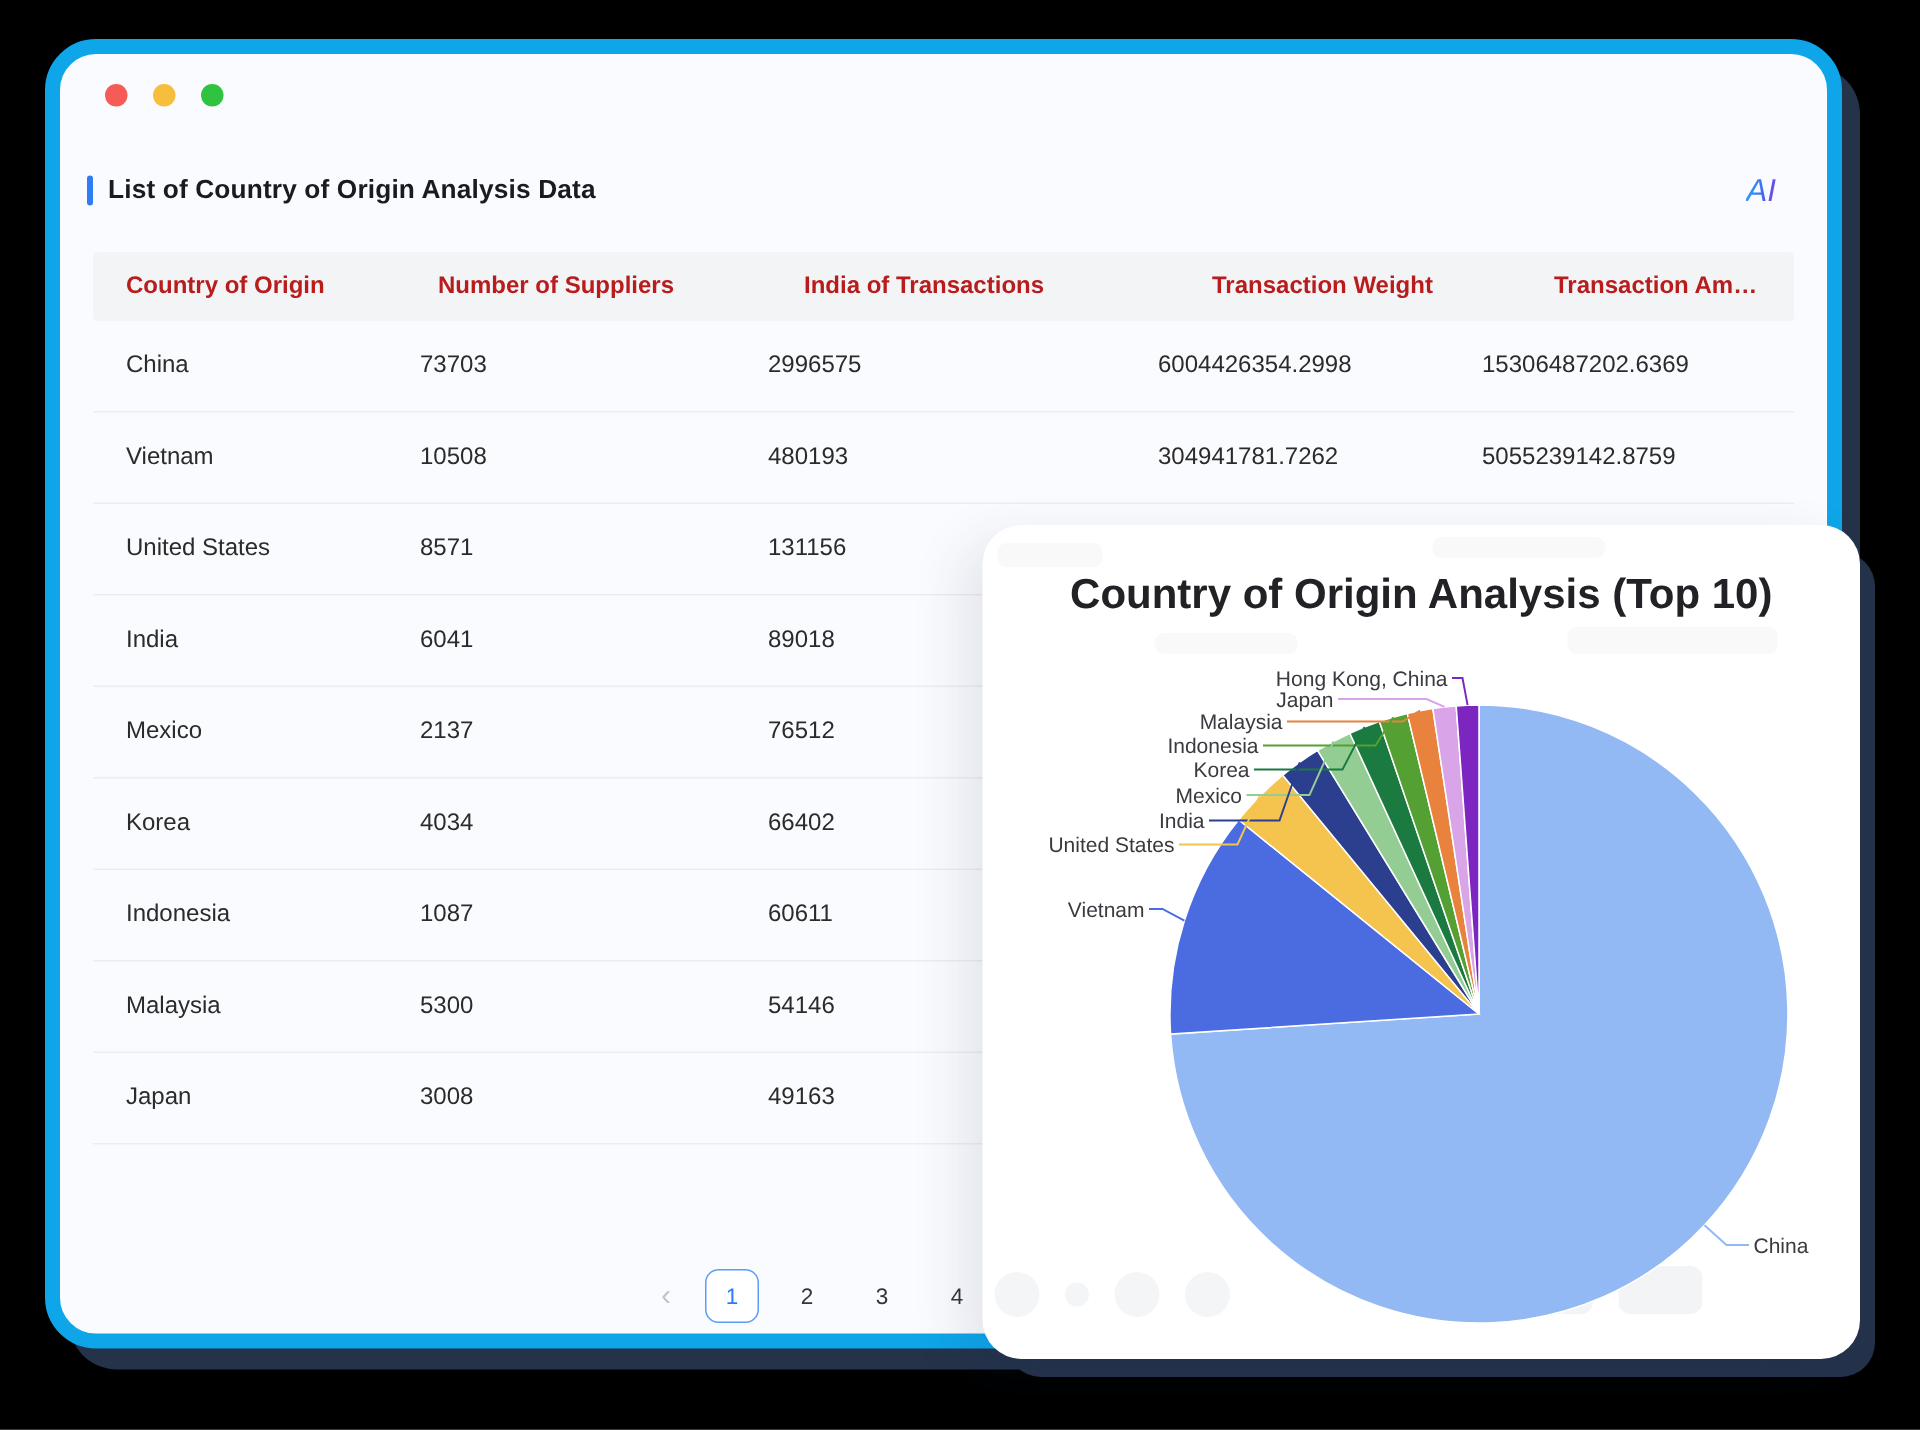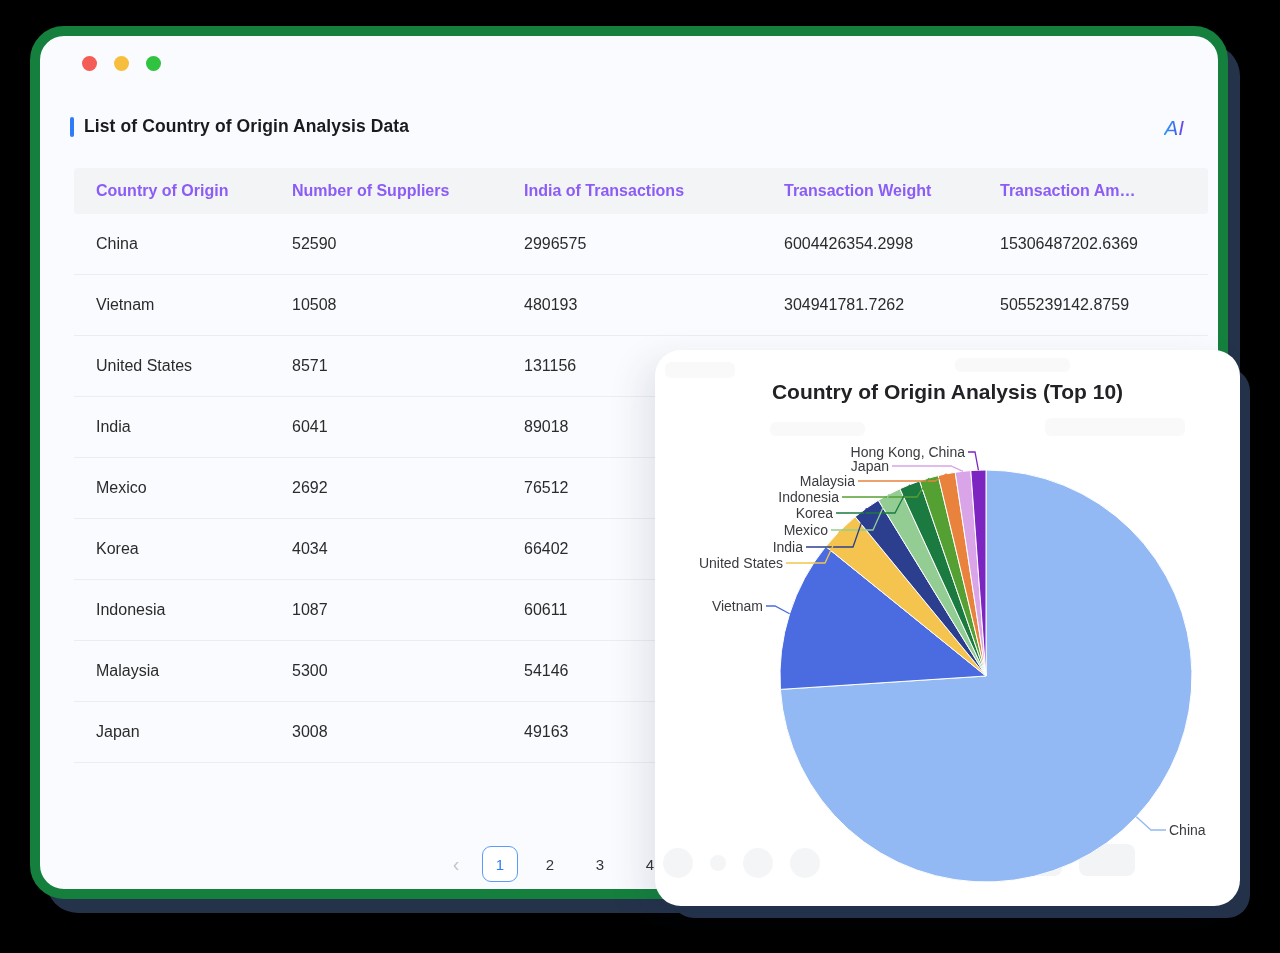--- a/index.html
+++ b/index.html
@@ -2,23 +2,22 @@
 <html><head>
 <meta charset="utf-8">
 <style>
   * { margin:0; padding:0; box-sizing:border-box; }
   html,body { width:1280px; height:953px; background:#000; overflow:hidden;
               font-family:"Liberation Sans", sans-serif; }
 
   
   .window {
     position:absolute; left:30px; top:26px; width:1198px; height:873px;
-    background:#FAFBFE; border:10px solid #15803d; border-radius:34px;
+    background:#FAFBFE; border:10px solid #0ea5e9; border-radius:34px;
     box-shadow:14px 16px 0 -2px #24324A;
-    padding-left:12px;
   }
   .win-inner { position:relative; width:100%; height:100%; }
 
   .lights { position:absolute; left:30px; top:20px; display:flex; gap:17px; }
   .light { width:15px; height:15px; border-radius:50%; }
   .light.red    { background:#F45C55; }
   .light.yellow { background:#F6BE3C; }
   .light.green  { background:#2FC33F; }
 
   .titlebar { position:absolute; left:18px; top:80px; display:flex; align-items:center; }
@@ -30,21 +29,21 @@
     font-size:21px; font-weight:400; font-style:italic;
     background:linear-gradient(100deg,#2F9BF5 10%,#3E6BF0 55%,#7B3FE4 95%);
     -webkit-background-clip:text; background-clip:text; color:transparent;
   }
 
   
   .tbl { position:absolute; left:22px; top:132px; width:1134px; font-size:16px; color:#2B2B2B; }
   .tbl-head {
     display:grid; grid-template-columns:196px 232px 260px 216px 1fr;
     background:#F3F4F6; height:46px; align-items:center; border-radius:3px;
-    font-weight:600; color:#8b5cf6;
+    font-weight:600; color:#b91c1c;gap:12px;
   }
   .tbl-row {
     display:grid; grid-template-columns:196px 232px 260px 216px 1fr;
     height:61px; align-items:center; border-bottom:1px solid #ECEDF0; background:transparent;
   }
   .cell { padding-left:22px; white-space:nowrap; overflow:hidden; text-overflow:ellipsis; }
 
   
   .pager { position:absolute; left:392px; top:810px; display:flex; align-items:center; gap:14px; }
   .chev { color:#C0C4CC; font-size:20px; width:24px; text-align:center; cursor:default; }
@@ -55,21 +54,21 @@
   .page-btn.active { border:1px solid #5B9CF8; color:#2E7CF6; background:#fff; }
 
   
   .card {
     position:absolute; left:655px; top:350px; width:585px; height:556px;
     background:#FFFFFF; border-radius:26px; z-index:5;
     box-shadow:-14px 10px 34px rgba(30,50,90,.10), 13px 15px 0 -3px #24324A;
   }
   .card-title {
     position:absolute; left:0; right:0; top:30px; text-align:center;
-    font-size:21px; font-weight:700; color:#222226;
+    font-size:28px; font-weight:700; color:#222226;
   }
   .card svg { position:absolute; left:0; top:0; }
   .pie-label { font-size:14px; fill:#3A3A40; }
   .leader { fill:none; stroke-width:1.3px; }
 
   .ghost { position:absolute; background:rgba(120,130,150,.08); }
   .ghost.round { border-radius:50%; }
   .ghost.bar { border-radius:8px; background:rgba(120,130,150,.09); }
   .ghost.faint { background:rgba(130,140,160,.05); border-radius:6px; }
 </style>
@@ -95,21 +94,21 @@
       <div class="tbl-head" id="tbl-head">
           <div class="cell">Country of Origin</div>
           <div class="cell">Number of Suppliers</div>
           <div class="cell">India of Transactions</div>
           <div class="cell">Transaction Weight</div>
           <div class="cell">Transaction Am…</div>
         </div>
       <div id="tbl-body">
           <div class="tbl-row">
             <div class="cell">China</div>
-            <div class="cell">52590</div>
+            <div class="cell">73703</div>
             <div class="cell">2996575</div>
             <div class="cell">6004426354.2998</div>
             <div class="cell">15306487202.6369</div>
           </div>
           <div class="tbl-row">
             <div class="cell">Vietnam</div>
             <div class="cell">10508</div>
             <div class="cell">480193</div>
             <div class="cell">304941781.7262</div>
             <div class="cell">5055239142.8759</div>
@@ -123,21 +122,21 @@
           </div>
           <div class="tbl-row">
             <div class="cell">India</div>
             <div class="cell">6041</div>
             <div class="cell">89018</div>
             <div class="cell"></div>
             <div class="cell"></div>
           </div>
           <div class="tbl-row">
             <div class="cell">Mexico</div>
-            <div class="cell">2692</div>
+            <div class="cell">2137</div>
             <div class="cell">76512</div>
             <div class="cell"></div>
             <div class="cell"></div>
           </div>
           <div class="tbl-row">
             <div class="cell">Korea</div>
             <div class="cell">4034</div>
             <div class="cell">66402</div>
             <div class="cell"></div>
             <div class="cell"></div>

